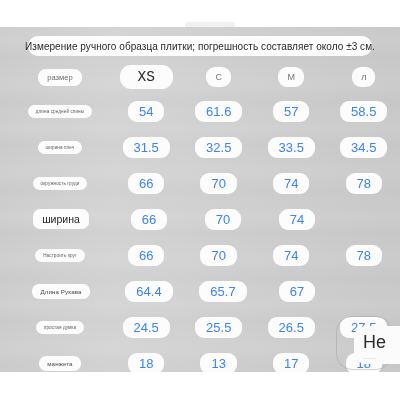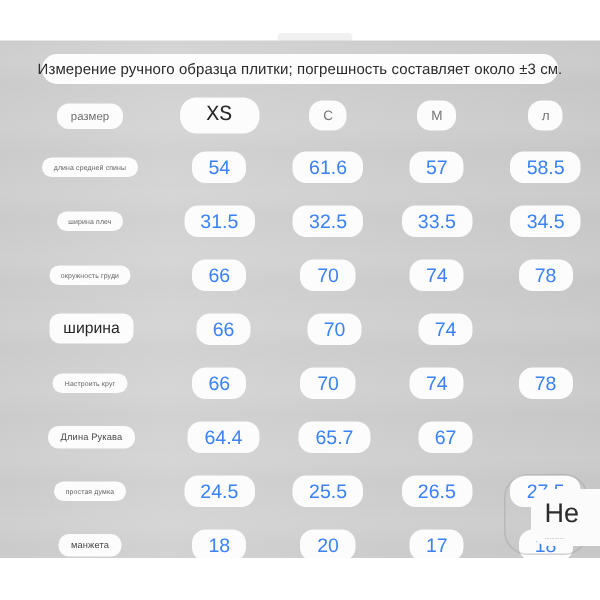--- a/index.html
+++ b/index.html
@@ -339,21 +339,21 @@
   </div>
 
   <div class="row" style="top:320px;height:32px;">
     <div class="cell c-label">
       <span class="pill pill-rowlabel mid">манжета</span>
     </div>
     <div class="cell c-v">
         <span class="pill pill-val">18</span>
       </div>
     <div class="cell c-v">
-        <span class="pill pill-val">20</span>
+        <span class="pill pill-val">13</span>
       </div>
     <div class="cell c-v">
         <span class="pill pill-val">17</span>
       </div>
     <div class="cell c-v">
         <span class="pill pill-val">18</span>
       </div>
   </div>
 
   <div id="bottom-peek-ring"></div>

